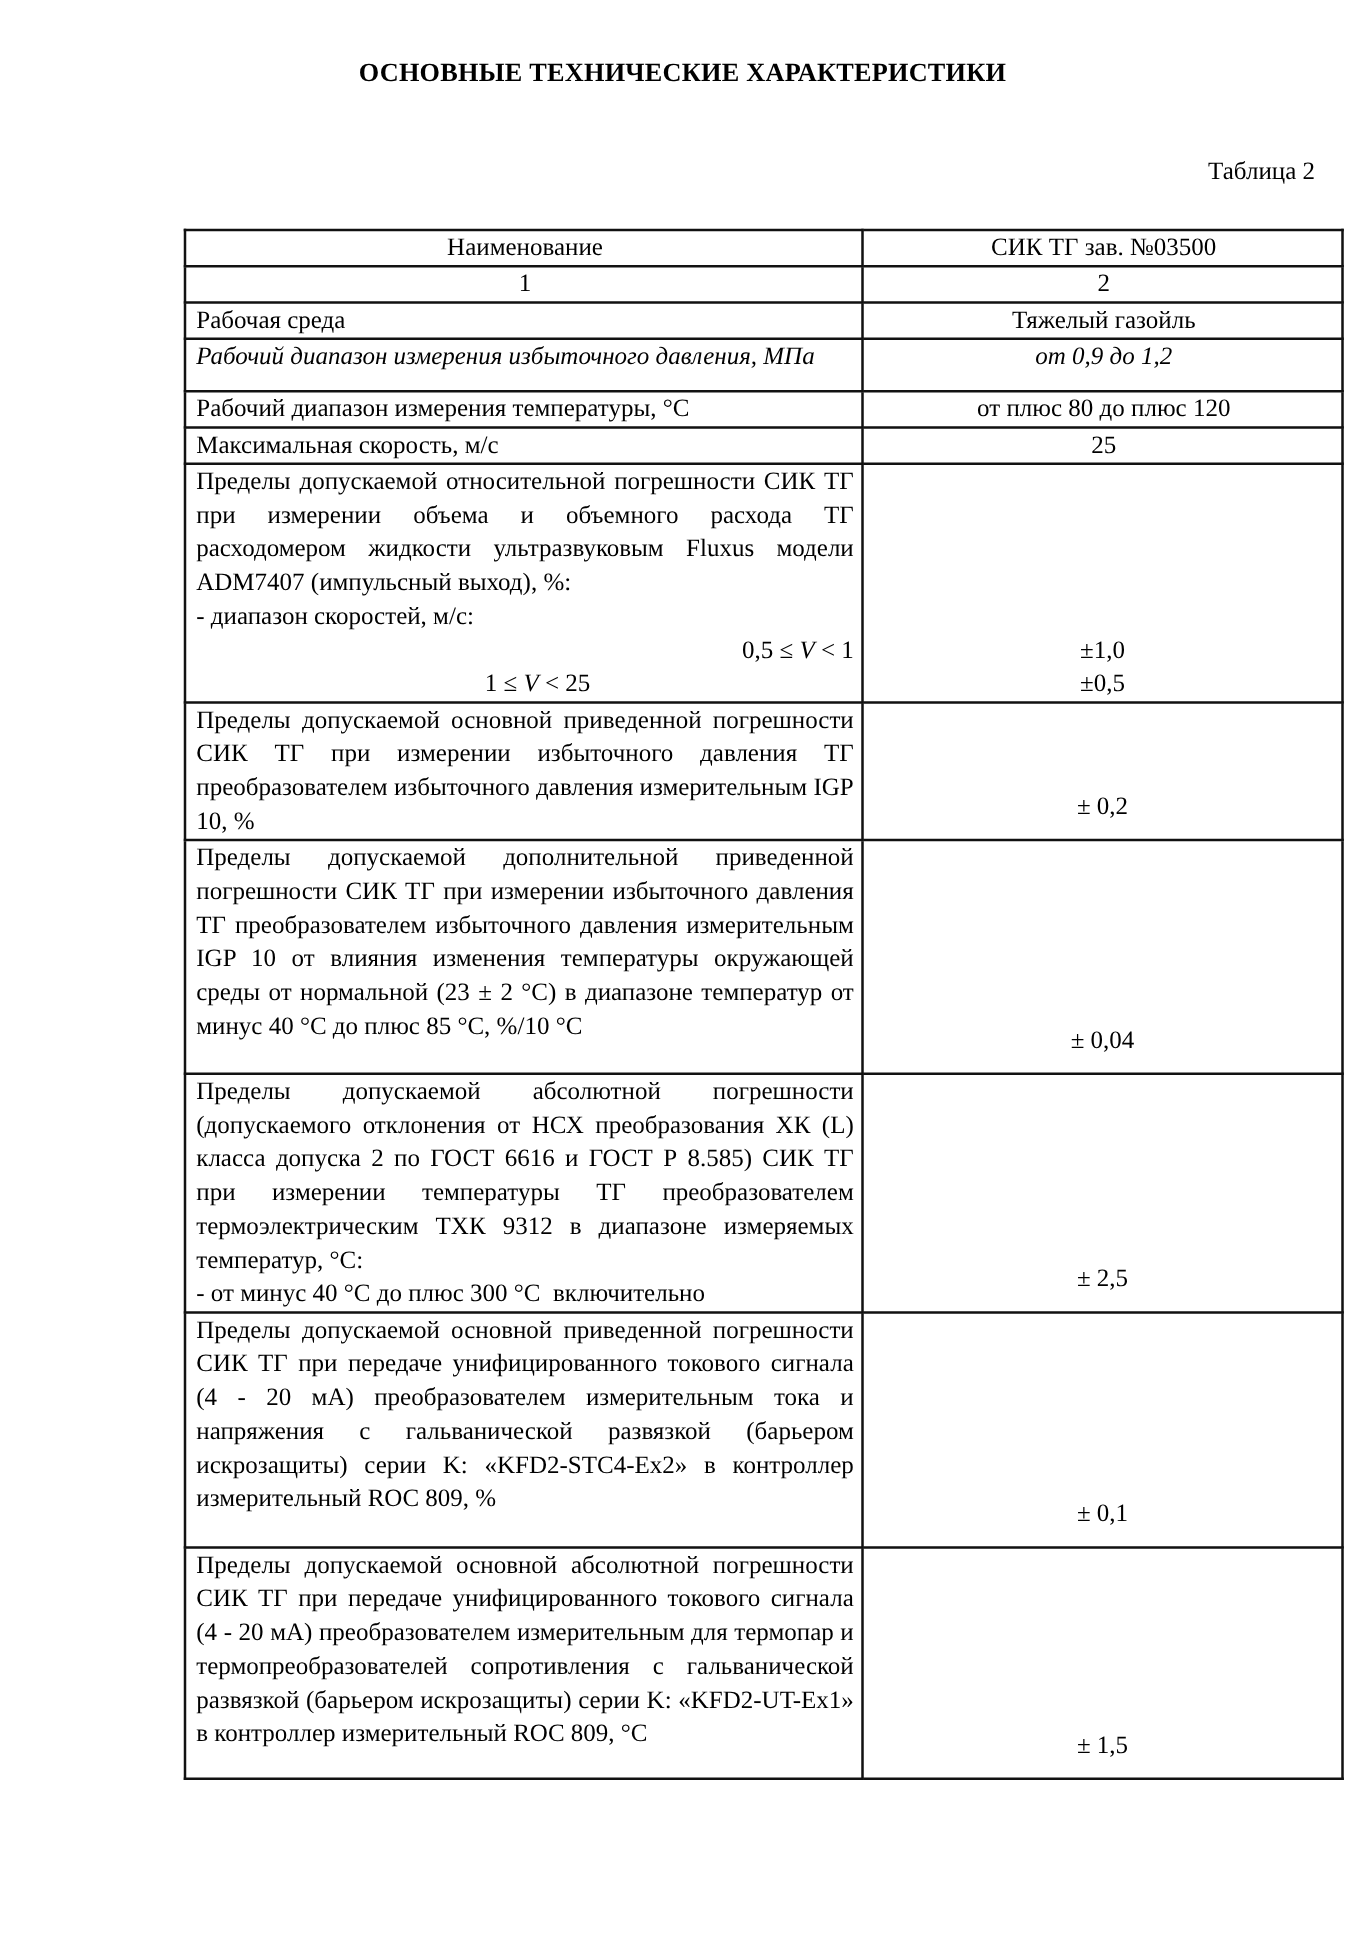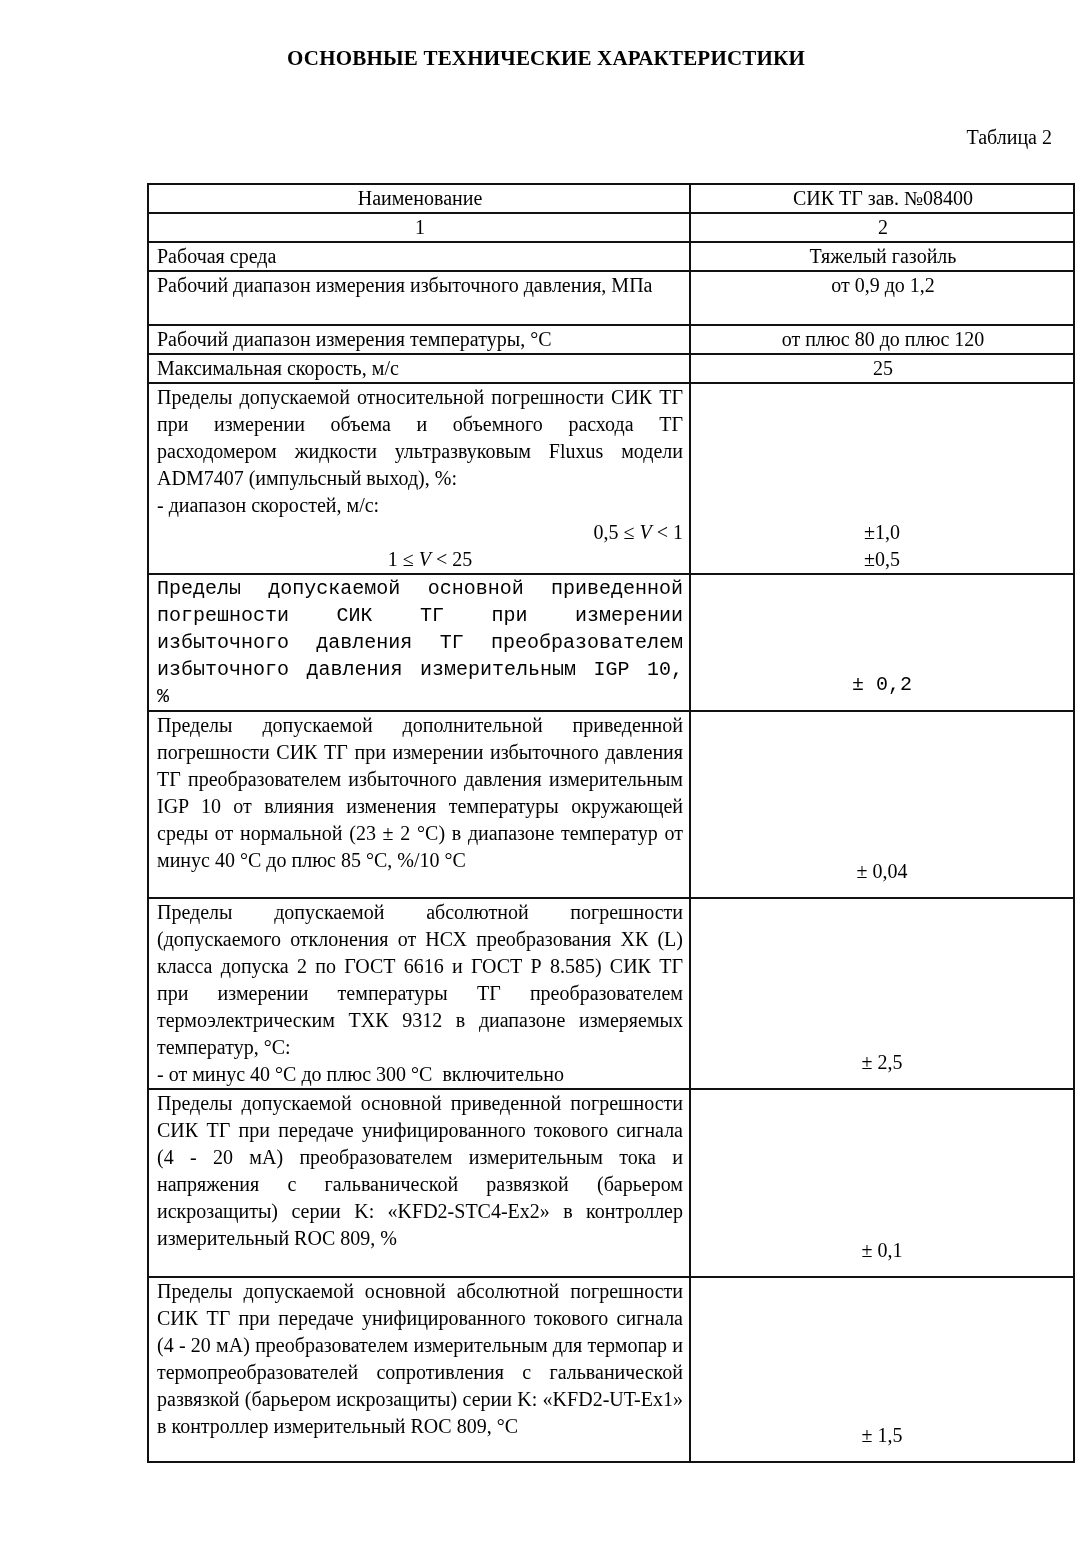--- a/index.html
+++ b/index.html
@@ -27,31 +27,31 @@
 <div class="table-caption">Таблица 2</div>
 
 <table class="spec">
   <colgroup>
       <col class="c1">
       <col class="c2">
     </colgroup>
   <tbody>
       <tr style="height:27px;">
     <td class="center">Наименование</td>
-    <td class="center">СИК ТГ зав. №08400</td>
+    <td class="center">СИК ТГ зав. №03500</td>
   </tr>
   <tr style="height:27px;">
     <td class="center">1</td>
     <td class="center">2</td>
   </tr>
   <tr style="height:27px;padding-left:47px;">
     <td>Рабочая среда</td>
     <td class="center">Тяжелый газойль</td>
   </tr>
-  <tr style="height:54px;">
+  <tr style="height:42px;font-style:italic;">
     <td class="just">Рабочий диапазон измерения избыточного давления, МПа</td>
     <td class="center">от 0,9 до 1,2</td>
   </tr>
   <tr style="height:27px;">
     <td>Рабочий диапазон измерения температуры, °С</td>
     <td class="center">от плюс 80 до плюс 120</td>
   </tr>
   <tr style="height:27px;">
     <td>Максимальная скорость, м/с</td>
     <td class="center">25</td>
@@ -67,21 +67,21 @@
         <span>1 ≤ </span><i>V</i><span> &lt; 25</span>
       </div>
     </td>
     <td class="cell2">
       <div style="position:absolute; left:0; right:0; bottom:0;">
         <div class="center">±1,0</div>
         <div class="center">±0,5</div>
       </div>
     </td>
   </tr>
-  <tr style="height:109px;font-family:Liberation Mono, monospace;">
+  <tr style="height:109px;">
     <td class="just">Пределы допускаемой основной приведенной погрешности СИК ТГ при измерении избыточного давления ТГ преобразователем избыточного давле­ния измерительным IGP 10, %</td>
     <td class="cell2">
       <div class="bottom-val">± 0,2</div>
     </td>
   </tr>
   <tr style="height:187px;">
     <td class="just">Пределы допускаемой дополнительной приведенной погрешности СИК ТГ при измерении избыточного давления ТГ преобразователем избыточного давле­ния измерительным IGP 10 от влияния изменения температуры окружающей среды от нормальной (23 ± 2 °С) в диапазоне температур от минус 40 °С до плюс 85 °С, %/10 °С</td>
     <td class="cell2">
       <div class="bottom-val">± 0,04</div>
     </td>

